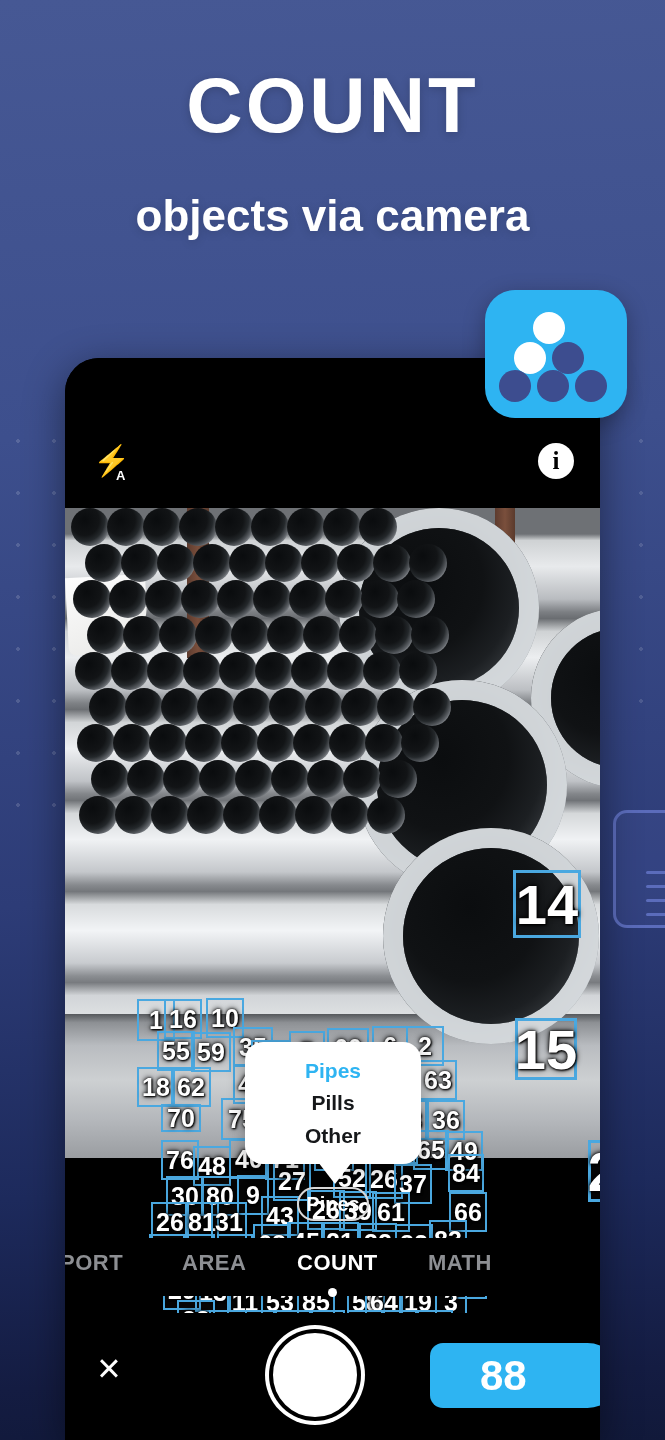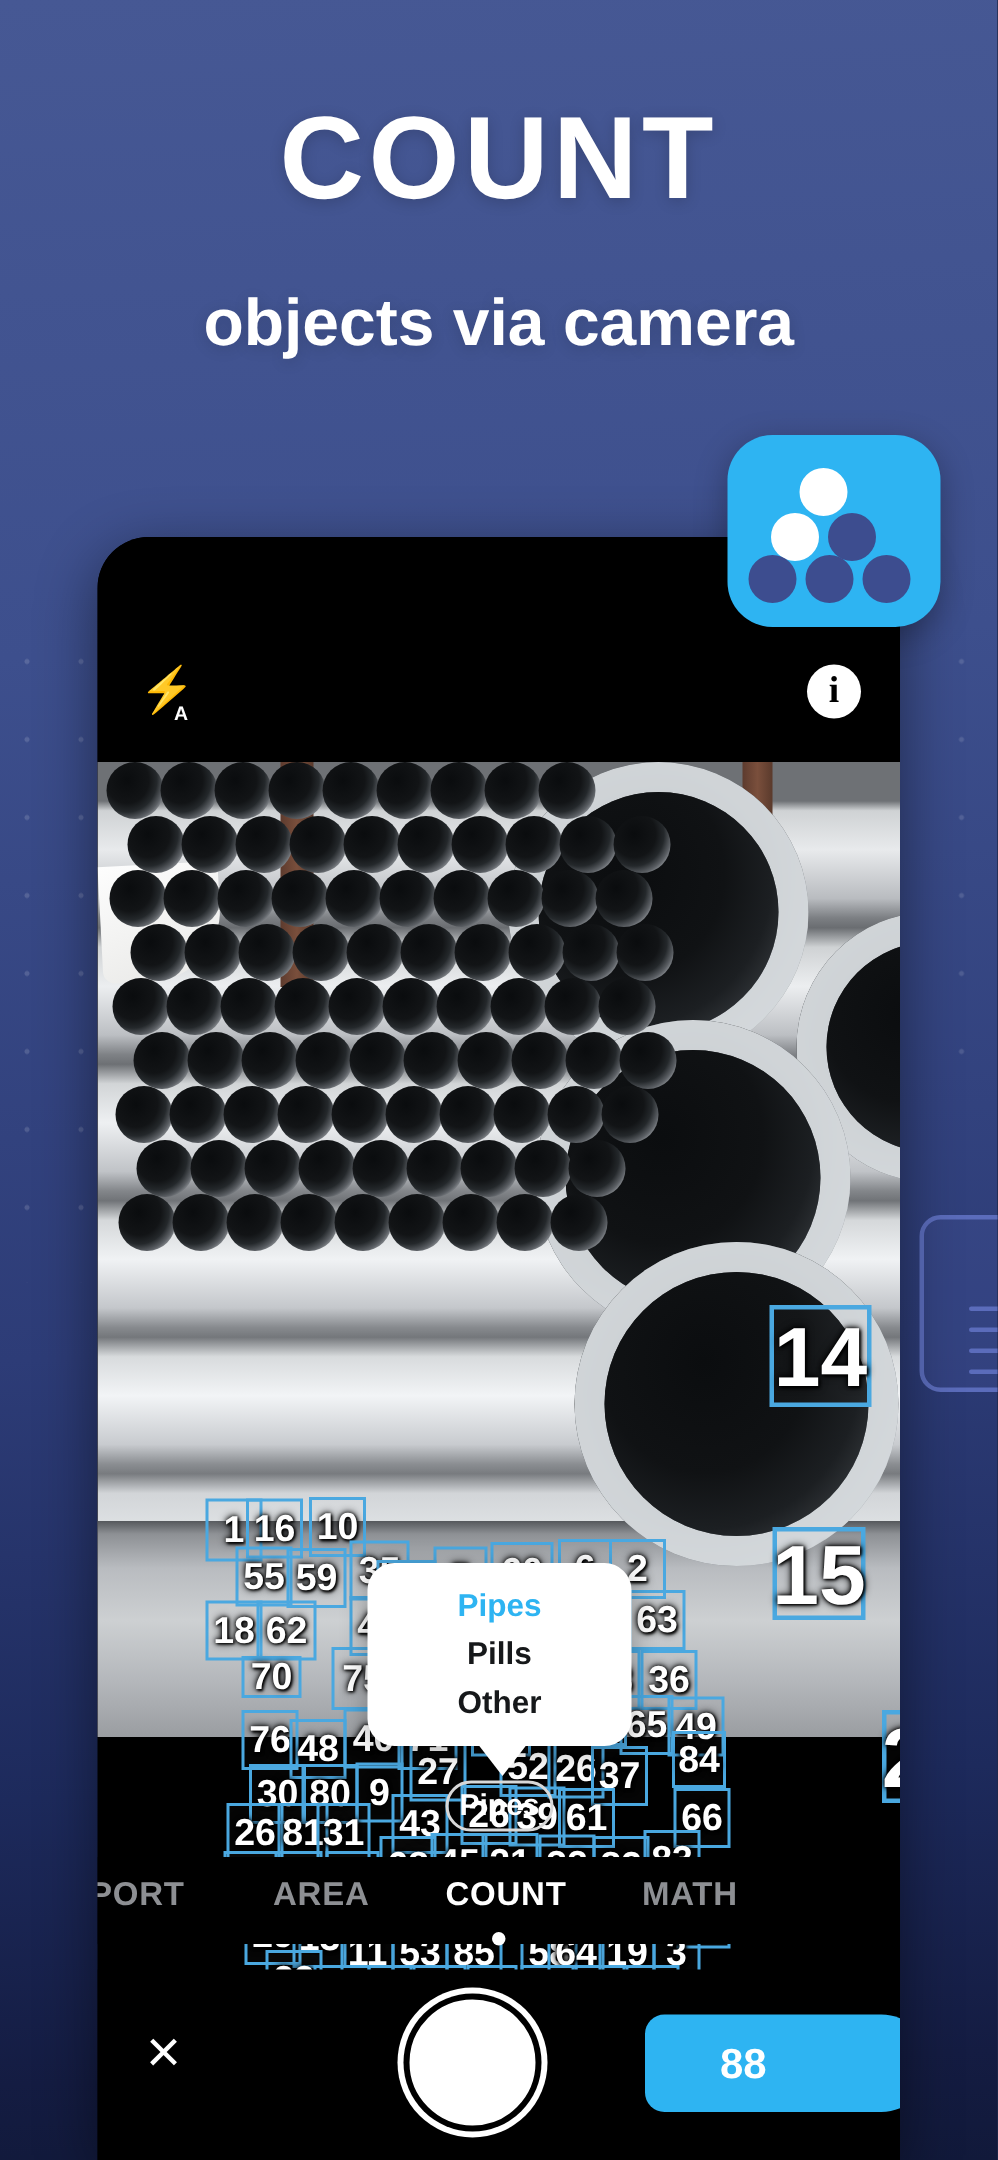--- a/index.html
+++ b/index.html
@@ -184,21 +184,21 @@
     font-family:"Liberation Sans", sans-serif;
   }
   .shutter {
     position:absolute; left:208px; top:20px; width:84px; height:84px;
     border-radius:50%; background:#ffffff; border:4px solid #ffffff;
     box-shadow:0 0 0 4px #000, 0 0 0 8px #ffffff;
   }
   .count-badge {
     position:absolute; left:365px; top:30px; width:190px; height:65px;
     background:#2eb4f2; border-radius:16px 40px 40px 16px;
-    color:#ffffff; font-size:28px; font-weight:bold;
+    color:#ffffff; font-size:42px; font-weight:bold;
     display:flex; align-items:center; justify-content:flex-start; padding-left:50px;
   }
 </style>
 </head>
 <body>
 
 <div class="bg"></div>
 <div class="bg-dots"></div>
 <div class="bg-dots-r"></div>
 <div class="doc-card">

